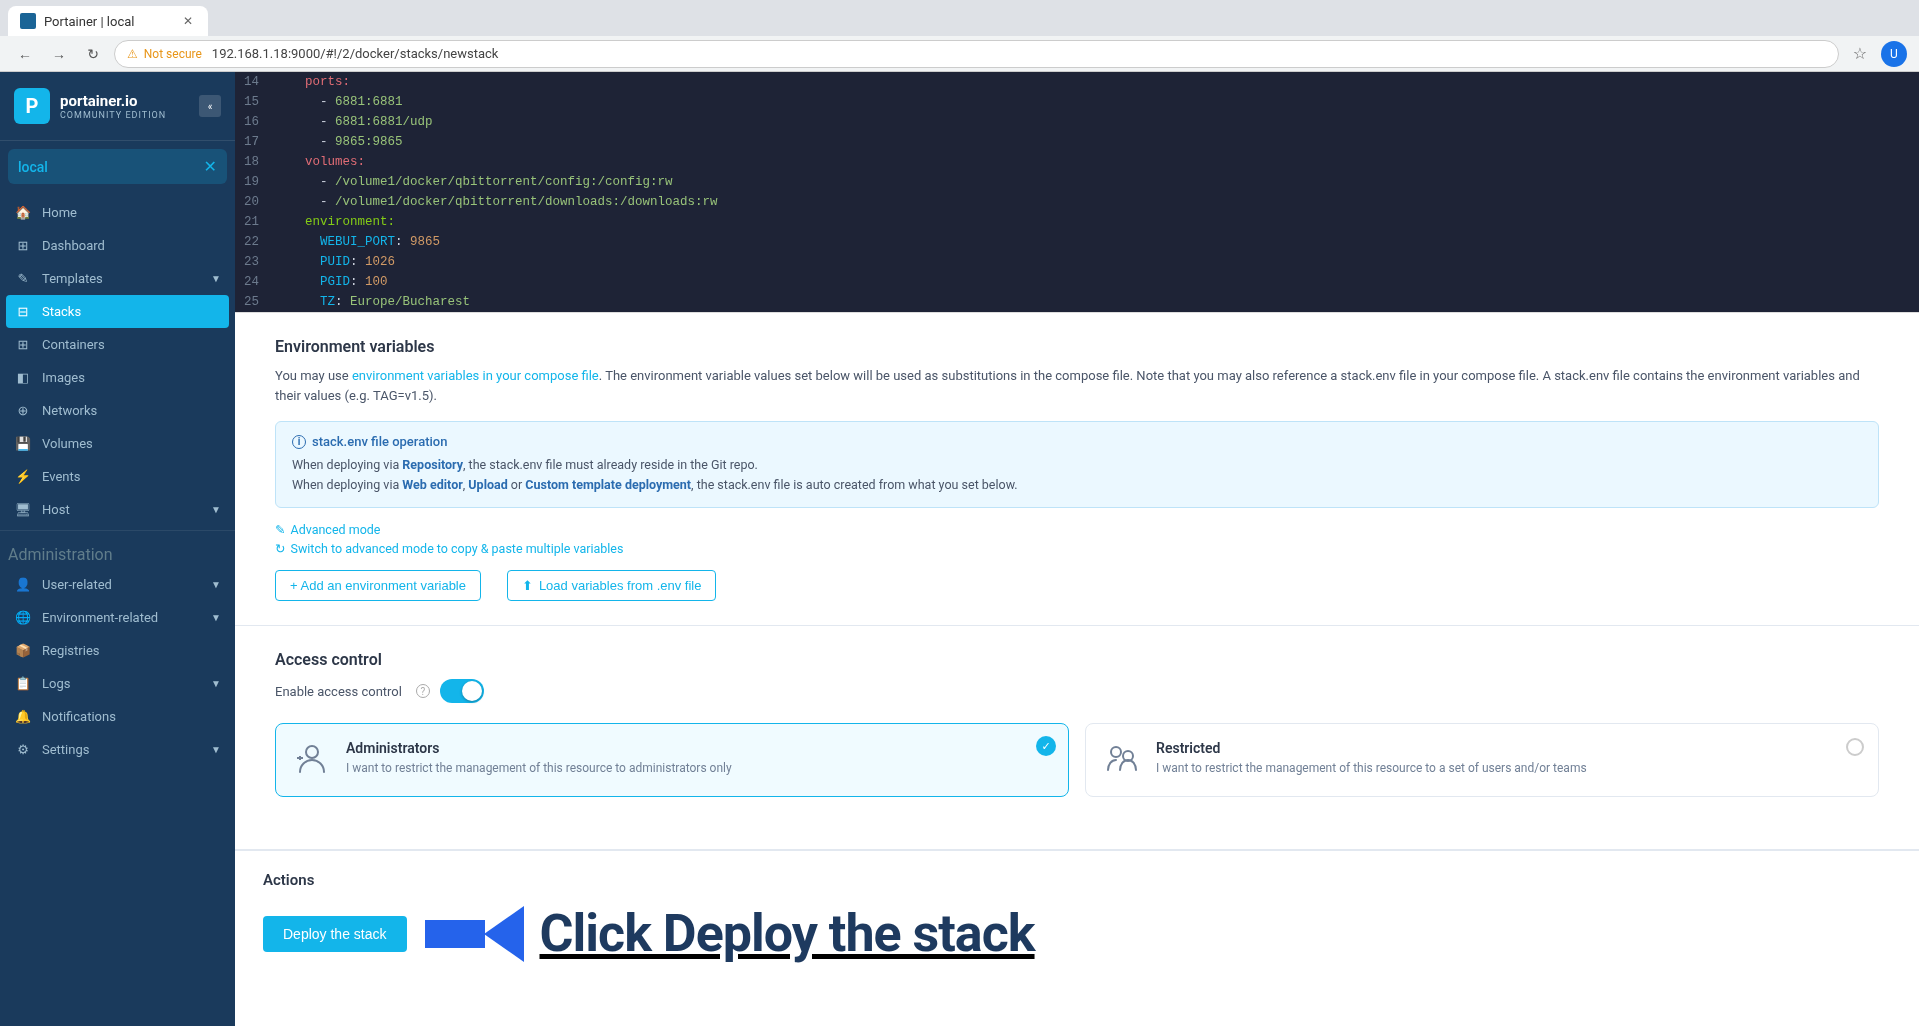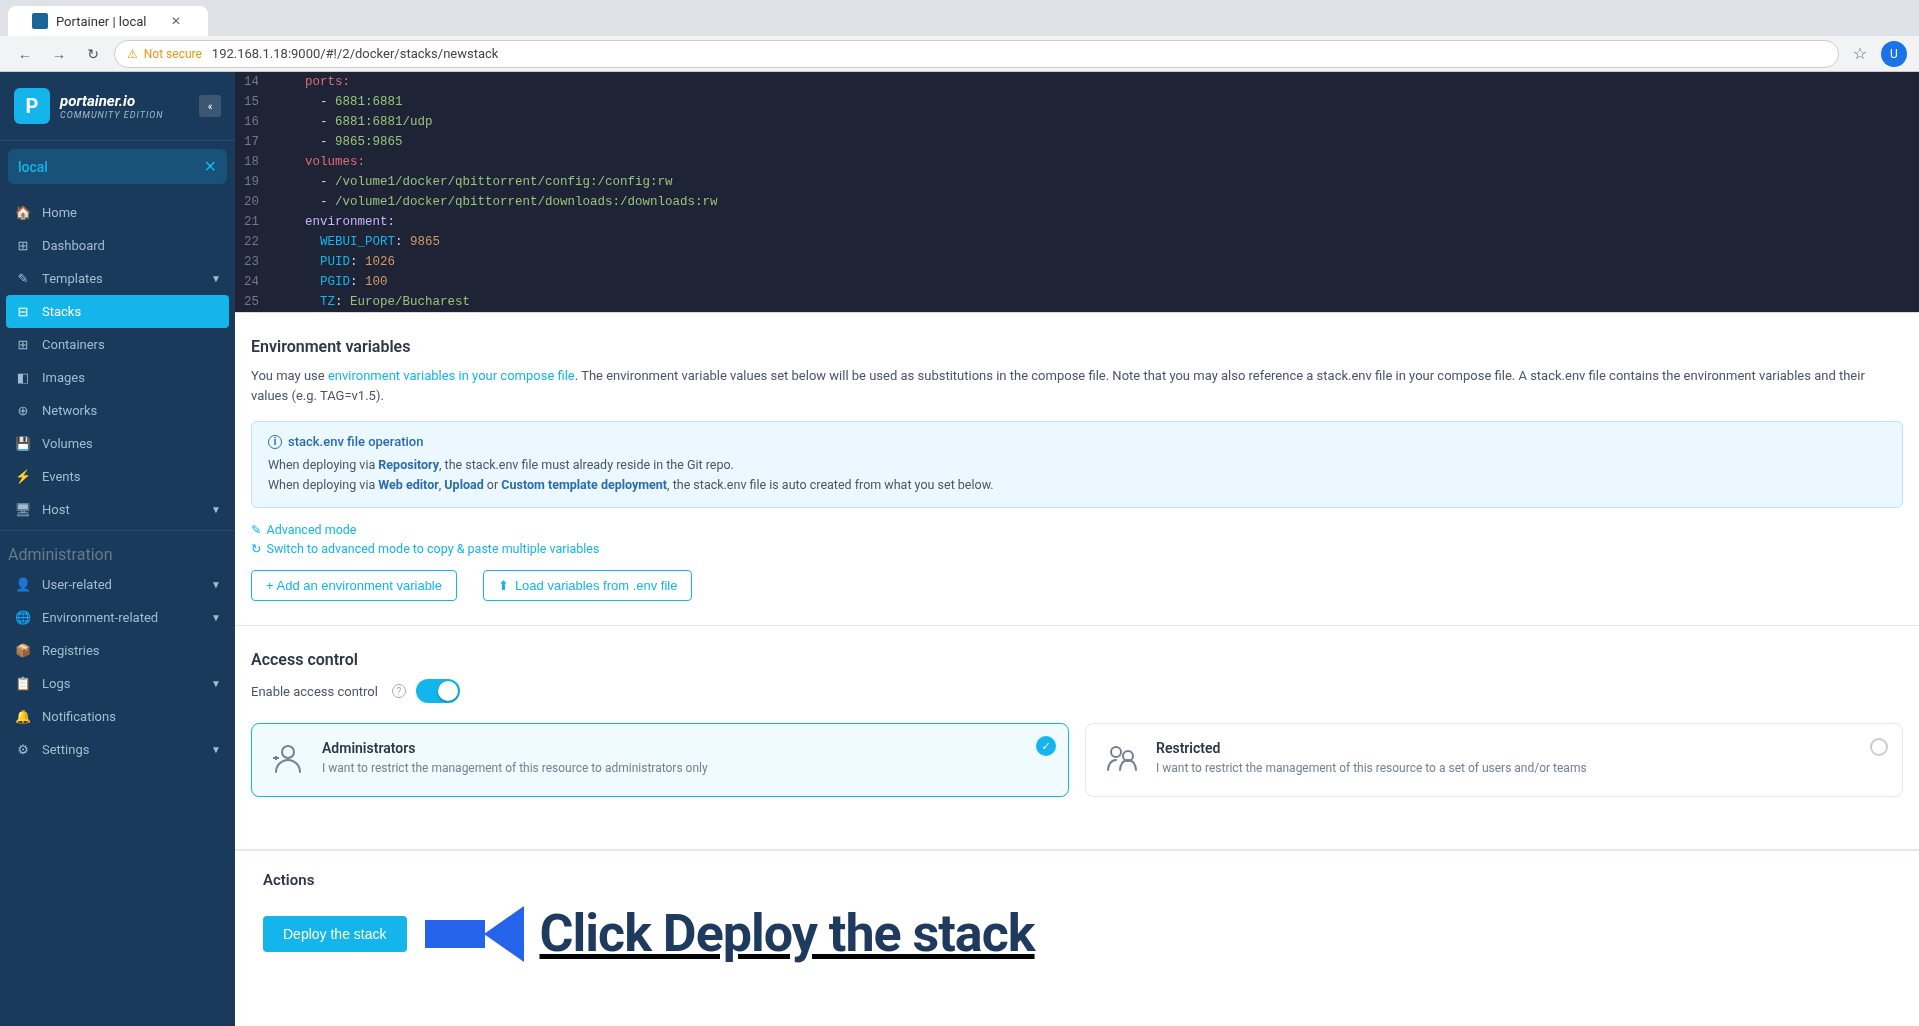--- a/index.html
+++ b/index.html
@@ -1,39 +1,39 @@
 <!DOCTYPE html>
 <html><head>
   <meta charset="utf-8">
   <style>
     * { box-sizing: border-box; margin: 0; padding: 0; }
     body { font-family: -apple-system, BlinkMacSystemFont, 'Segoe UI', Roboto, sans-serif; background: #f0f4f8; display: flex; flex-direction: column; height: 100vh; overflow: hidden; }
 
     
     .browser-chrome { background: #dee1e6; height: 72px; flex-shrink: 0; }
     .browser-tabs { background: #dee1e6; height: 36px; display: flex; align-items: flex-end; padding: 0 8px; }
-    .browser-tab { background: #fff; height: 30px; min-width: 200px; border-radius: 8px 8px 0 0; display: flex; align-items: center; padding: 0 24px; font-size: 13px; color: #333; gap: 8px; }
+    .browser-tab { background: #fff; height: 30px; min-width: 200px; border-radius: 8px 8px 0 0; display: flex; align-items: center; padding: 0 12px; font-size: 13px; color: #333; gap: 8px; }
     .browser-tab .tab-favicon { width: 16px; height: 16px; background: #1a6496; border-radius: 2px; flex-shrink: 0; }
     .browser-tab .tab-close { margin-left: auto; width: 16px; height: 16px; display: flex; align-items: center; justify-content: center; border-radius: 50%; cursor: pointer; font-size: 12px; color: #666; }
     .browser-toolbar { background: #f1f3f4; height: 36px; display: flex; align-items: center; padding: 0 12px; gap: 8px; border-bottom: 1px solid #ccc; }
     .browser-nav-btn { width: 26px; height: 26px; border-radius: 50%; border: none; background: transparent; cursor: pointer; display: flex; align-items: center; justify-content: center; font-size: 14px; color: #555; }
     .browser-nav-btn:disabled { color: #bbb; cursor: default; }
     .browser-address-bar { flex: 1; height: 28px; background: #fff; border: 1px solid #ccc; border-radius: 14px; display: flex; align-items: center; padding: 0 12px; gap: 6px; font-size: 13px; color: #444; }
     .browser-address-bar .lock-icon { color: #e8961a; font-size: 12px; }
     .browser-star { width: 26px; height: 26px; display: flex; align-items: center; justify-content: center; font-size: 16px; color: #666; }
     .browser-profile { width: 26px; height: 26px; border-radius: 50%; background: #1a73e8; display: flex; align-items: center; justify-content: center; color: white; font-size: 12px; }
 
     
     .app-layout { display: flex; flex: 1; overflow: hidden; }
 
     
     .sidebar { width: 235px; background: #1a3a5c; display: flex; flex-direction: column; overflow-y: auto; flex-shrink: 0; }
     .sidebar-logo { padding: 16px 14px; display: flex; align-items: center; gap: 10px; border-bottom: 1px solid rgba(255,255,255,0.1); }
     .sidebar-logo-icon { width: 36px; height: 36px; background: #13b5ea; border-radius: 6px; display: flex; align-items: center; justify-content: center; color: white; font-size: 20px; font-weight: bold; flex-shrink: 0; }
-    .sidebar-logo-text { color: white; font-size: 13px; font-style: italic; }
+    .sidebar-logo-text { color: white; font-size: 13px; }
     .sidebar-logo-text .brand { font-weight: bold; font-size: 15px; }
     .sidebar-logo-text .edition { font-size: 9px; color: #a0bdd0; letter-spacing: 1px; }
     .sidebar-collapse-btn { margin-left: auto; width: 22px; height: 22px; background: rgba(255,255,255,0.15); border-radius: 3px; display: flex; align-items: center; justify-content: center; cursor: pointer; color: white; font-size: 10px; }
 
     .sidebar-env { margin: 8px; background: rgba(19,181,234,0.2); border-radius: 6px; padding: 8px 10px; display: flex; align-items: center; justify-content: space-between; }
     .env-name { color: #13b5ea; font-size: 14px; font-weight: 500; text-align: right; }
     .env-close { color: #13b5ea; font-size: 16px; cursor: pointer; }
 
     .sidebar-nav { flex: 1; padding: 4px 0; }
     .nav-item { display: flex; align-items: center; padding: 9px 14px; color: #a0bdd0; font-size: 13px; cursor: pointer; gap: 10px; text-decoration: none; }
@@ -46,21 +46,21 @@
     
     .main-content { flex: 1; overflow-y: auto; background: #fff; }
 
     
     .code-editor { background: #1e2336; border-bottom: 1px solid #ddd; }
     .code-line { display: flex; font-family: 'Courier New', monospace; font-size: 12.5px; line-height: 1.6; }
     .line-num { width: 40px; text-align: right; padding-right: 16px; color: #6c7a8d; user-select: none; flex-shrink: 0; }
     .line-content { color: #cdd3de; flex: 1; padding-right: 20px; white-space: pre; }
 
     
-    .content-section { padding: 24px 16px; }
+    .content-section { padding: 24px 40px; }
     .section-title { font-size: 16px; font-weight: 600; color: #2d3748; margin-bottom: 10px; }
     .section-desc { font-size: 13px; color: #4a5568; line-height: 1.5; margin-bottom: 16px; }
     .section-desc a { color: #13b5ea; text-decoration: none; }
 
     
     .info-box { border: 1px solid #bee3f8; background: #ebf8ff; border-radius: 6px; padding: 12px 16px; margin-bottom: 14px; }
     .info-box-title { color: #2b6cb0; font-size: 13px; font-weight: 500; display: flex; align-items: center; gap: 6px; margin-bottom: 6px; }
     .info-box-body { font-size: 12.5px; color: #4a5568; line-height: 1.6; }
     .info-box-body a { color: #2b6cb0; font-weight: 500; }
 
@@ -249,21 +249,21 @@
       <div class="code-line">
         <span class="line-num">19</span>
         <span class="line-content">      - <span style="color:#98c379">/volume1/docker/qbittorrent/config:/config:rw</span></span>
       </div>
       <div class="code-line">
         <span class="line-num">20</span>
         <span class="line-content">      - <span style="color:#98c379">/volume1/docker/qbittorrent/downloads:/downloads:rw</span></span>
       </div>
       <div class="code-line">
         <span class="line-num">21</span>
-        <span class="line-content"><span style="color:#c4b5fd">    environment:</span></span>
+        <span class="line-content"><span style="color:#84cc16">    environment:</span></span>
       </div>
       <div class="code-line">
         <span class="line-num">22</span>
         <span class="line-content">      <span style="color:#13b5ea">WEBUI_PORT</span>: <span style="color:#d19a66">9865</span></span>
       </div>
       <div class="code-line">
         <span class="line-num">23</span>
         <span class="line-content">      <span style="color:#13b5ea">PUID</span>: <span style="color:#d19a66">1026</span></span>
       </div>
       <div class="code-line">

